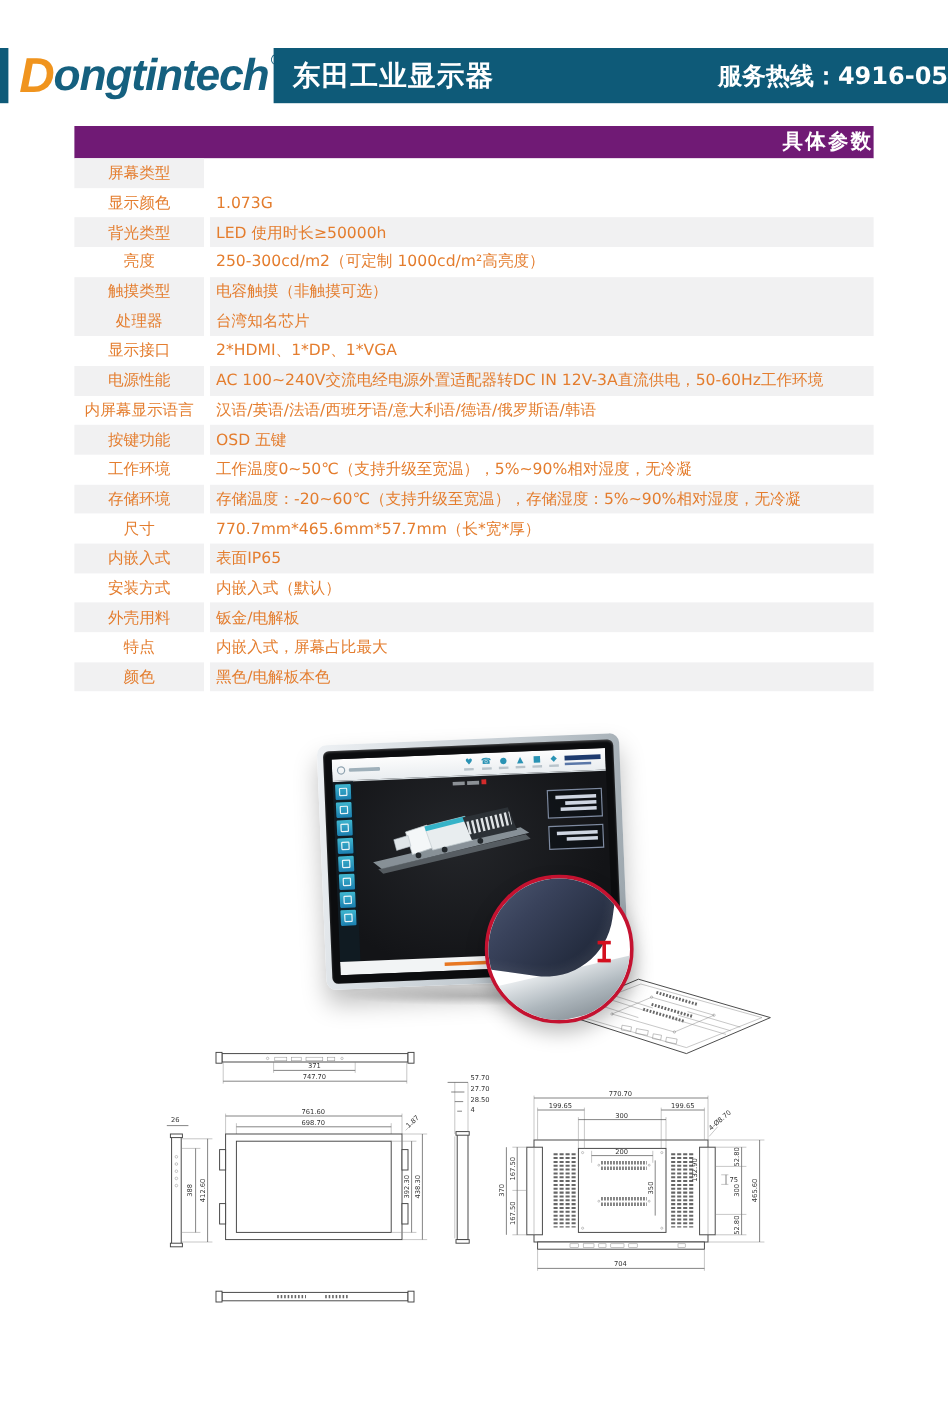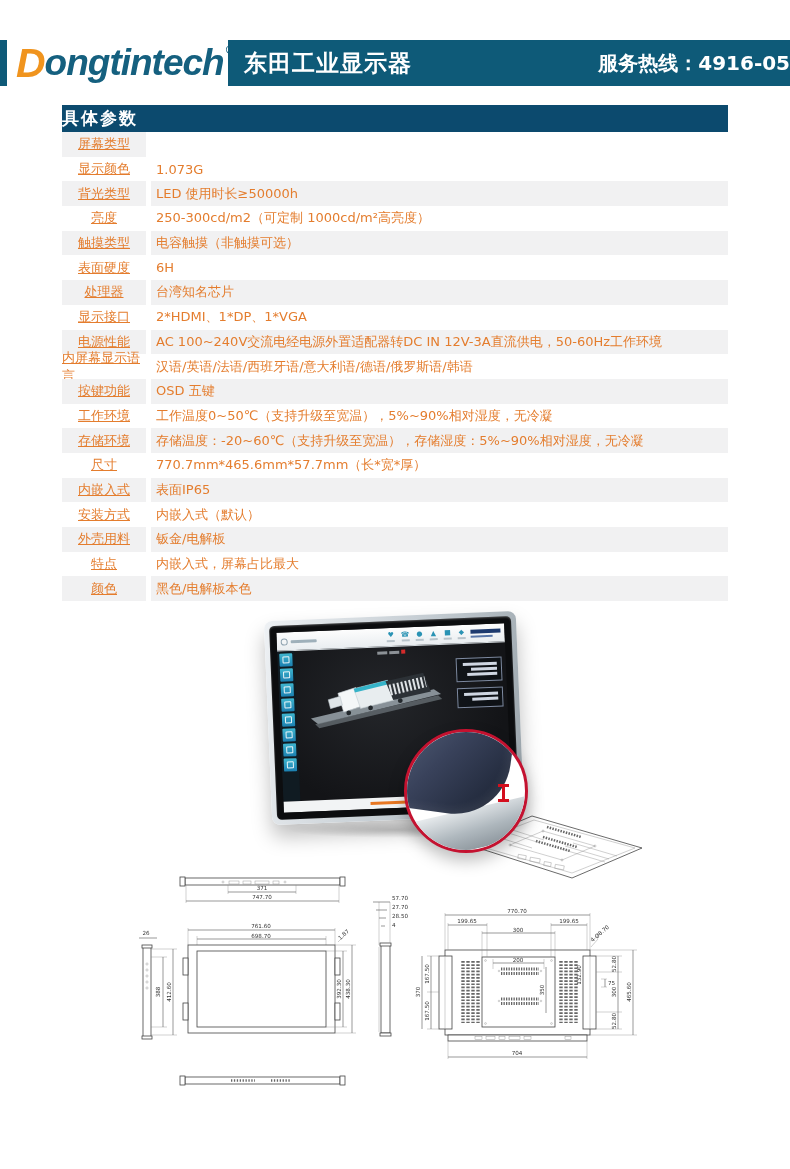--- a/index.html
+++ b/index.html
@@ -13,25 +13,25 @@
           font-size:37px; color:#15607F; letter-spacing:-1px; }
   .logo .d { color:#F0941E; font-size:41px; }
   .logo .reg { font-size:13px; font-style:normal; vertical-align:top; position:relative; top:-14px; left:2px; }
   .teal-band { position:absolute; left:228px; top:40px; width:636px; height:46px; background:#0E5A78;
                display:flex; align-items:center; }
   .prod-title { margin-left:16px; font-size:23px; font-weight:bold; color:#fff; letter-spacing:1px; }
   .hotline { margin-left:auto; margin-right:10px; font-size:20px; font-weight:bold; color:#fff; }
 
   
   .spec { position:absolute; left:62px; top:105px; width:666px; }
-  .spec-title { height:27px; line-height:27px; background:#0c4a6e; color:#fff; text-align:left;
+  .spec-title { height:27px; line-height:27px; background:#701a75; color:#fff; text-align:right;
                 font-size:17px; font-weight:bold; letter-spacing:2px; }
   .spec-row { height:24.7px; display:flex; align-items:stretch; background:#fff; }
   .spec-row .cell { display:flex; align-items:center; font-size:13px; color:#E47D2E; background:#fff; }
-  .spec-row .label { width:84px; justify-content:center; text-align:left;text-decoration:underline; }
+  .spec-row .label { width:108px; justify-content:center; text-align:right; }
   .spec-row .value { flex:1; margin-left:5px; padding-left:5px; }
   .spec-row.alt .cell { background:#F1F1F2; }
 
   
   .monitor { position:absolute; left:268px; top:616px; width:252px; height:204px;
              transform:rotate(-2.4deg); z-index:2;
              background:linear-gradient(105deg,#eef1f4 0%,#c3cbd1 55%,#98a2a9 100%);
              border-radius:8px; padding:5px; box-shadow:0 12px 20px rgba(0,0,0,.25); }
   .m-bezel { width:100%; height:100%; background:#0c0d0f; border-radius:5px; position:relative; padding:7px;
              box-shadow:inset 0 1px 2px rgba(255,255,255,.25); }
@@ -128,24 +128,20 @@
   <div class="spec-row">
     <div class="cell label">亮度</div>
     <div class="cell value">250-300cd/m2（可定制 1000cd/m²高亮度）</div>
   </div>
 
   <div class="spec-row alt">
     <div class="cell label">触摸类型</div>
     <div class="cell value">电容触摸（非触摸可选）</div>
   </div>
 
-  <div class="spec-row">
-    <div class="cell label">表面硬度</div>
-    <div class="cell value">6H</div>
-  </div>
 
   <div class="spec-row alt">
     <div class="cell label">处理器</div>
     <div class="cell value">台湾知名芯片</div>
   </div>
 
   <div class="spec-row">
     <div class="cell label">显示接口</div>
     <div class="cell value">2*HDMI、1*DP、1*VGA</div>
   </div>

